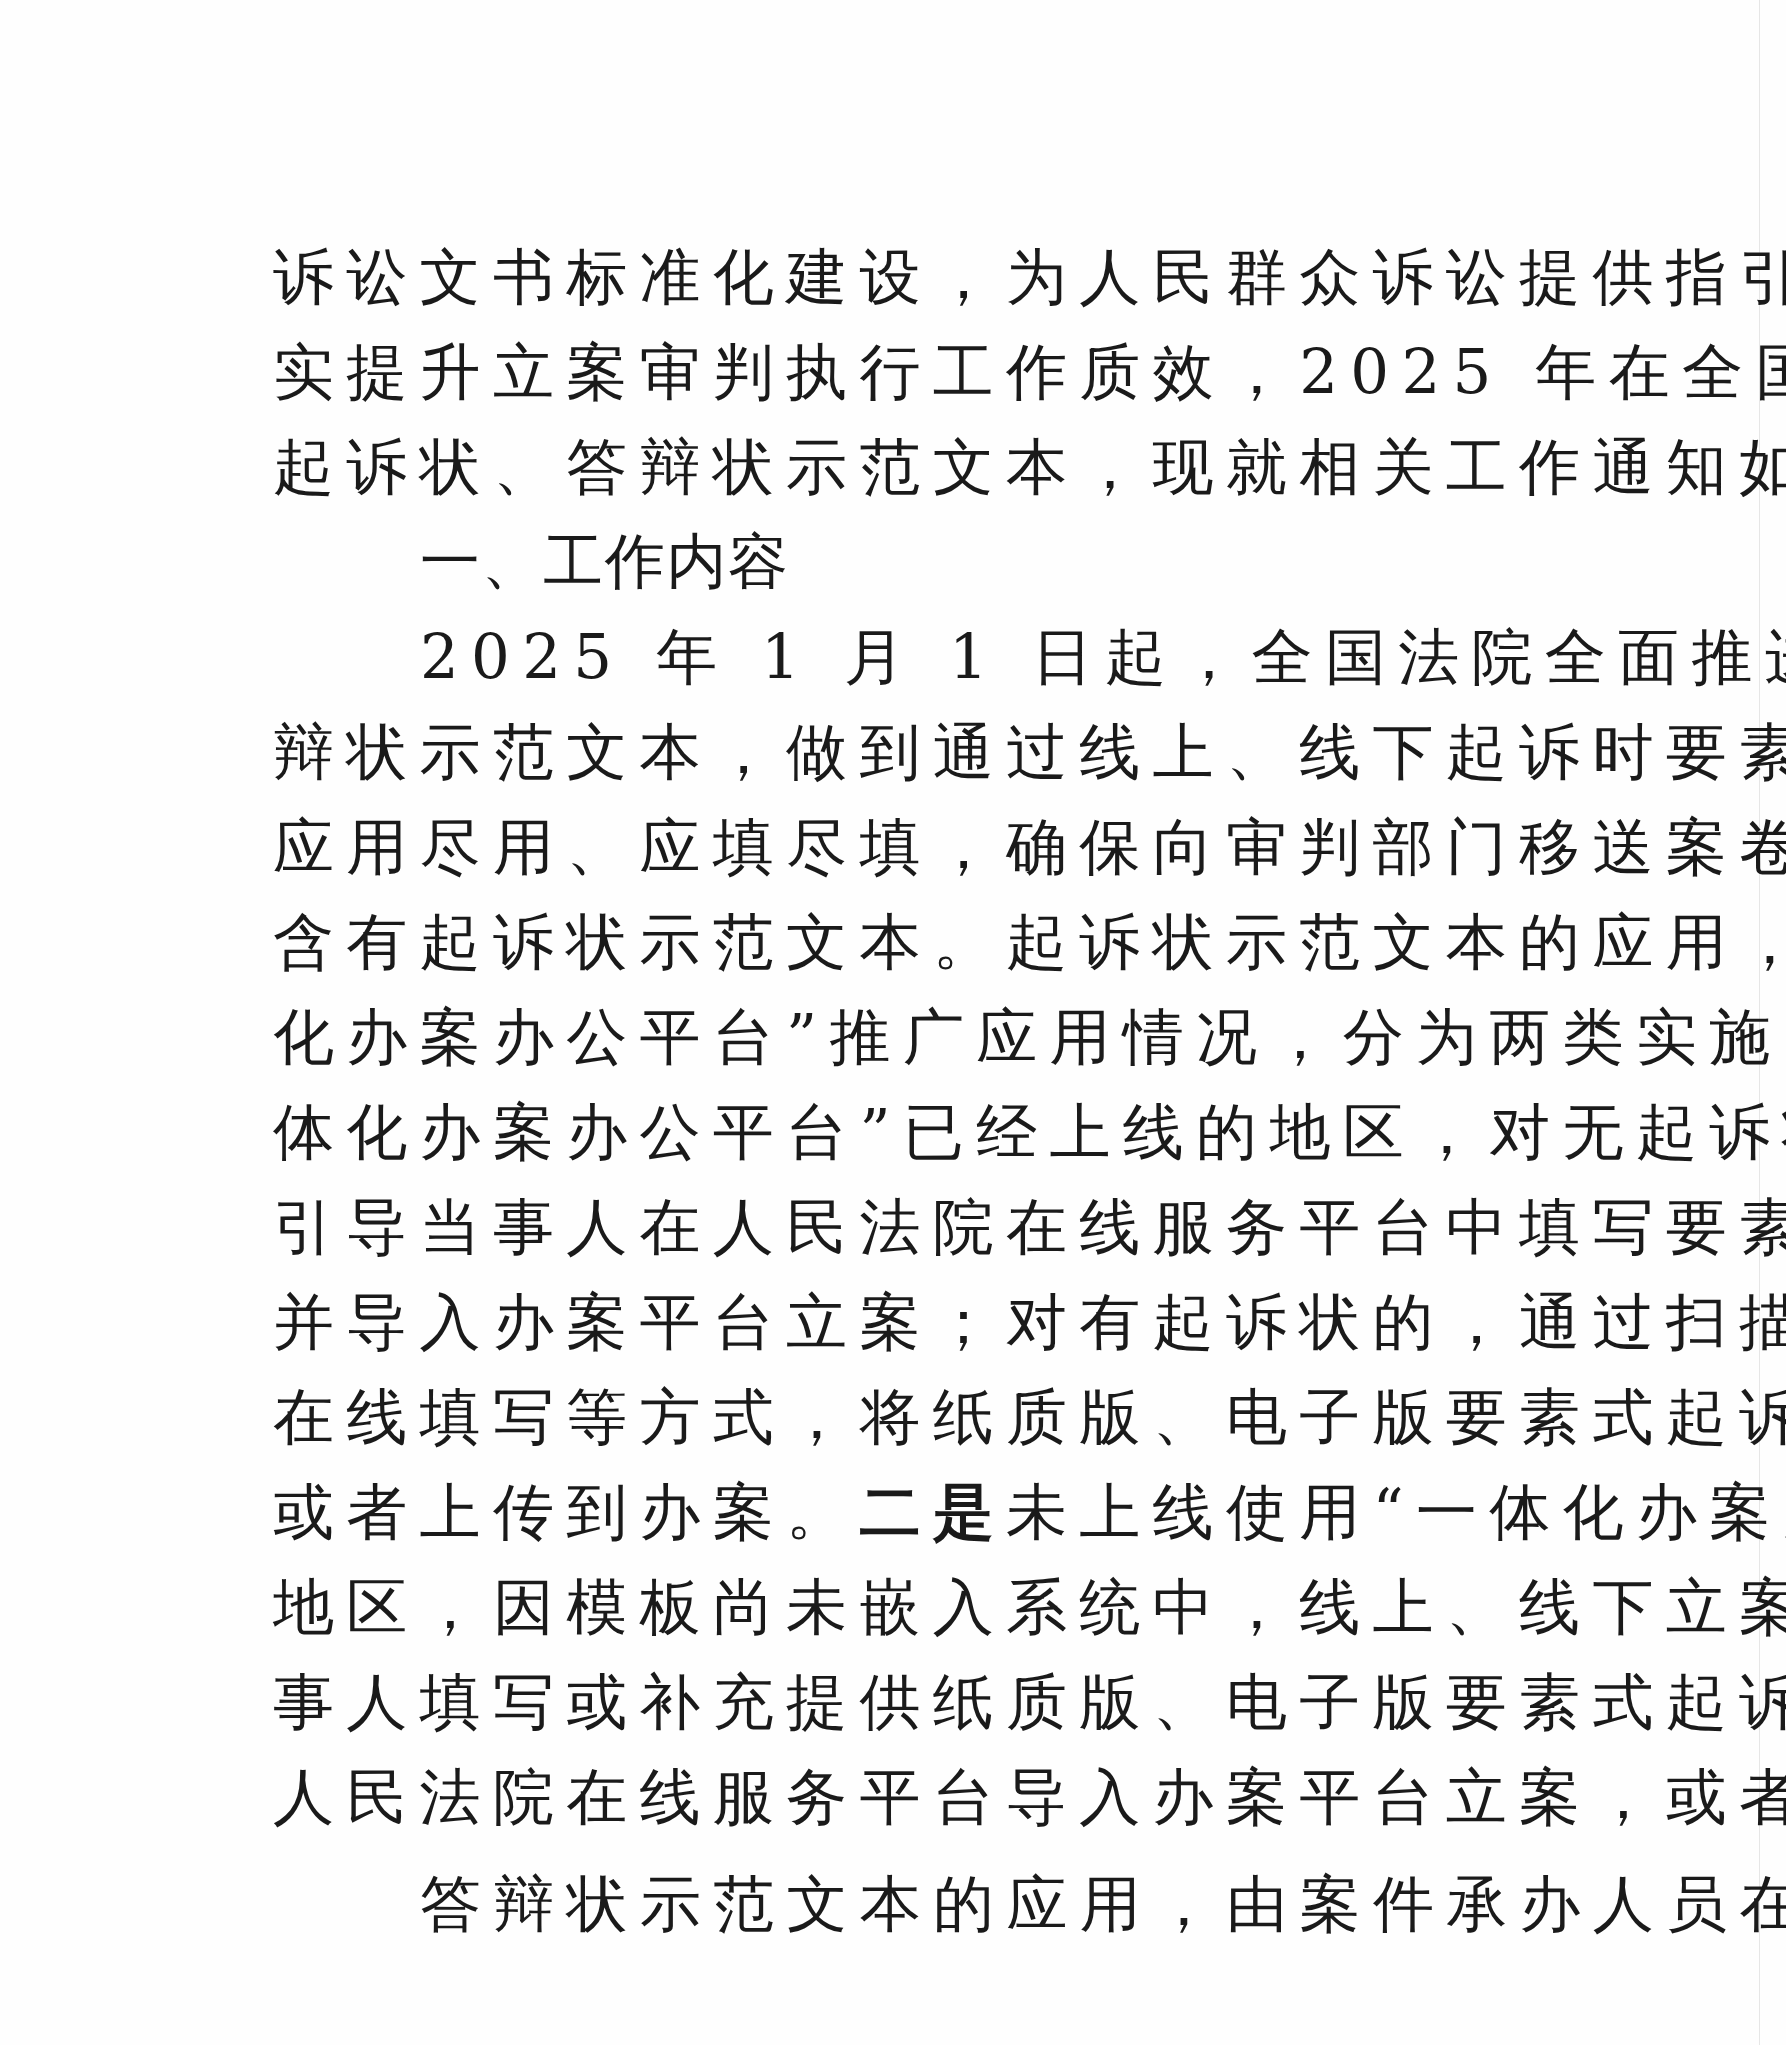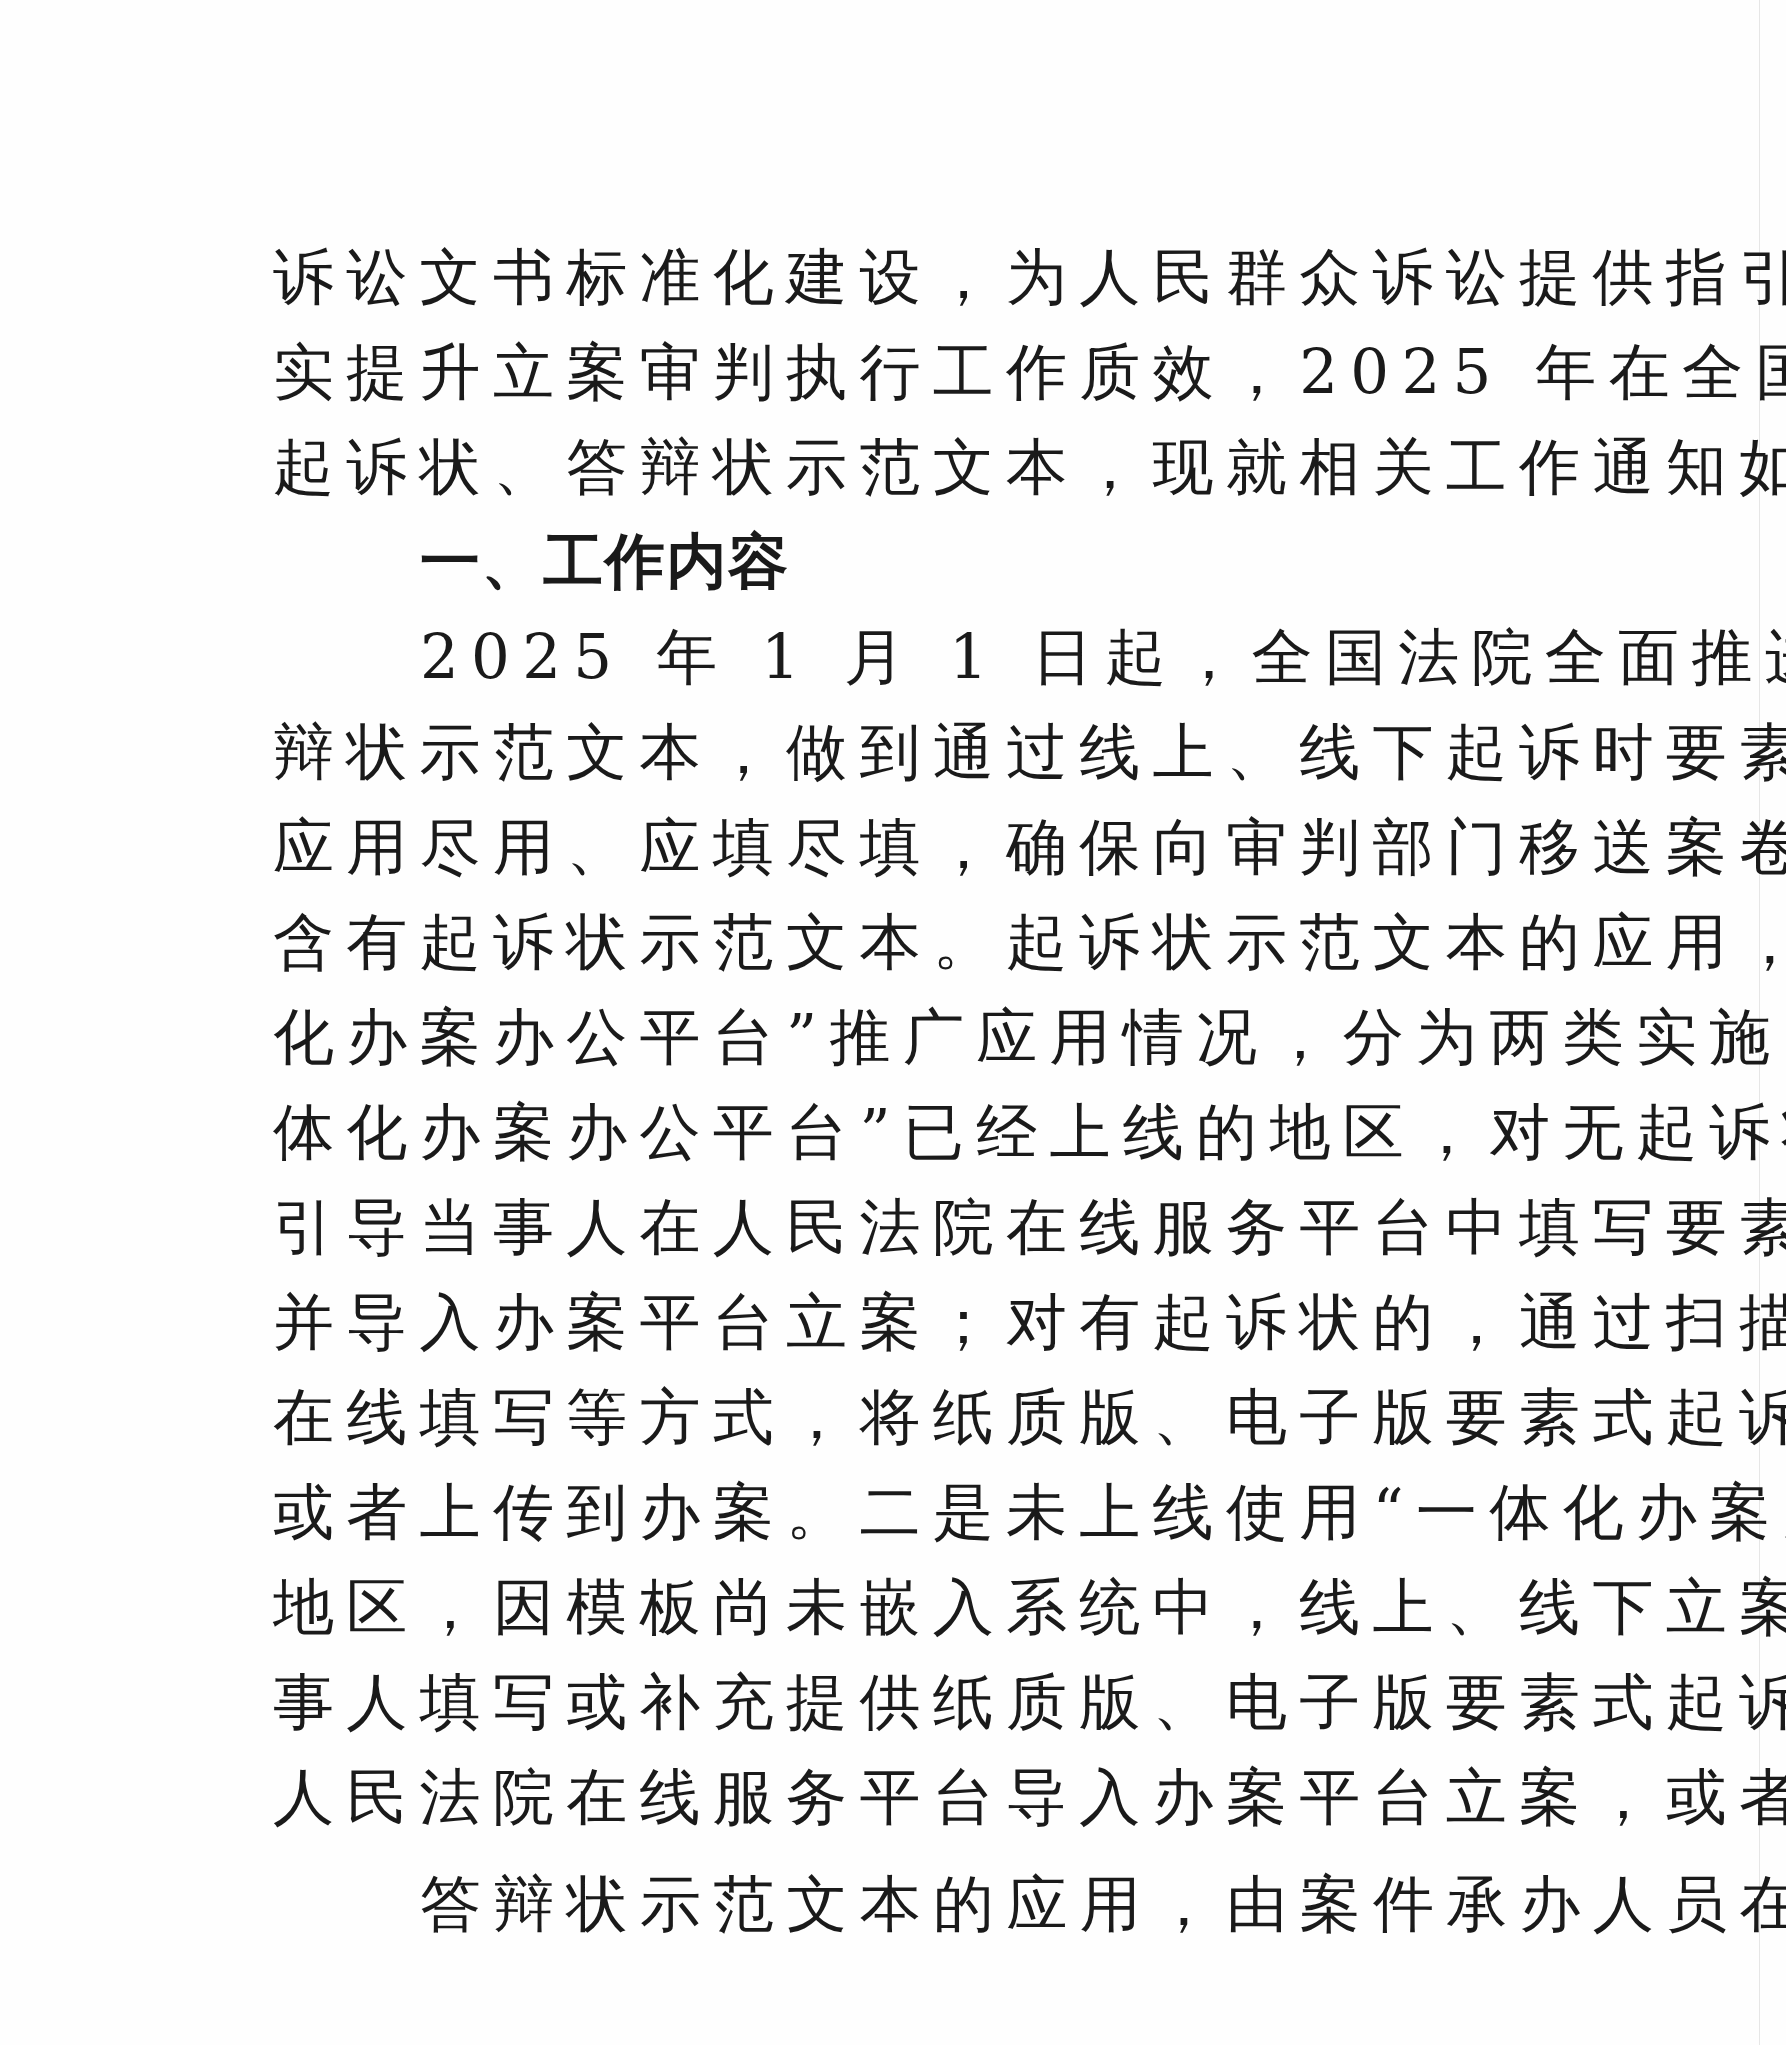--- a/index.html
+++ b/index.html
@@ -9,22 +9,22 @@
     color: #1a1a1a;
   }
   .page { position: absolute; left: 0; top: 0; width: 1787px; height: 2556px; background: #fefefe; }
   .content { position: absolute; left: 273px; top: 229px; width: 1252px; }
   .line {
     height: 95px; line-height: 95px;
     font-size: 61px; letter-spacing: 12.3px;
     white-space: nowrap; overflow: visible;
   }
   .indent { padding-left: 147px; }
-  .heading { font-family: "DejaVu Sans", "Liberation Sans", sans-serif; font-weight: bold; font-size: 60px; letter-spacing: 1.6px; }
-  .bold { font-weight: normal; font-family: "DejaVu Sans", "Liberation Sans", sans-serif; }
+  .heading { font-family: "DejaVu Sans", "Liberation Sans", sans-serif; font-weight: normal; font-size: 60px; letter-spacing: 1.6px; }
+  .bold { font-weight: bold; font-family: "DejaVu Sans", "Liberation Sans", sans-serif; }
   .spacer { height: 12.3px; }
   .scan-mark { position: absolute; background: #e6e6e6; }
 </style>
 </head>
 <body>
 
 <div class="page">
   <div class="scan-mark" style="left:1759px; top:0; width:1.2px; height:2556px;"></div>
 
   <div class="content">

